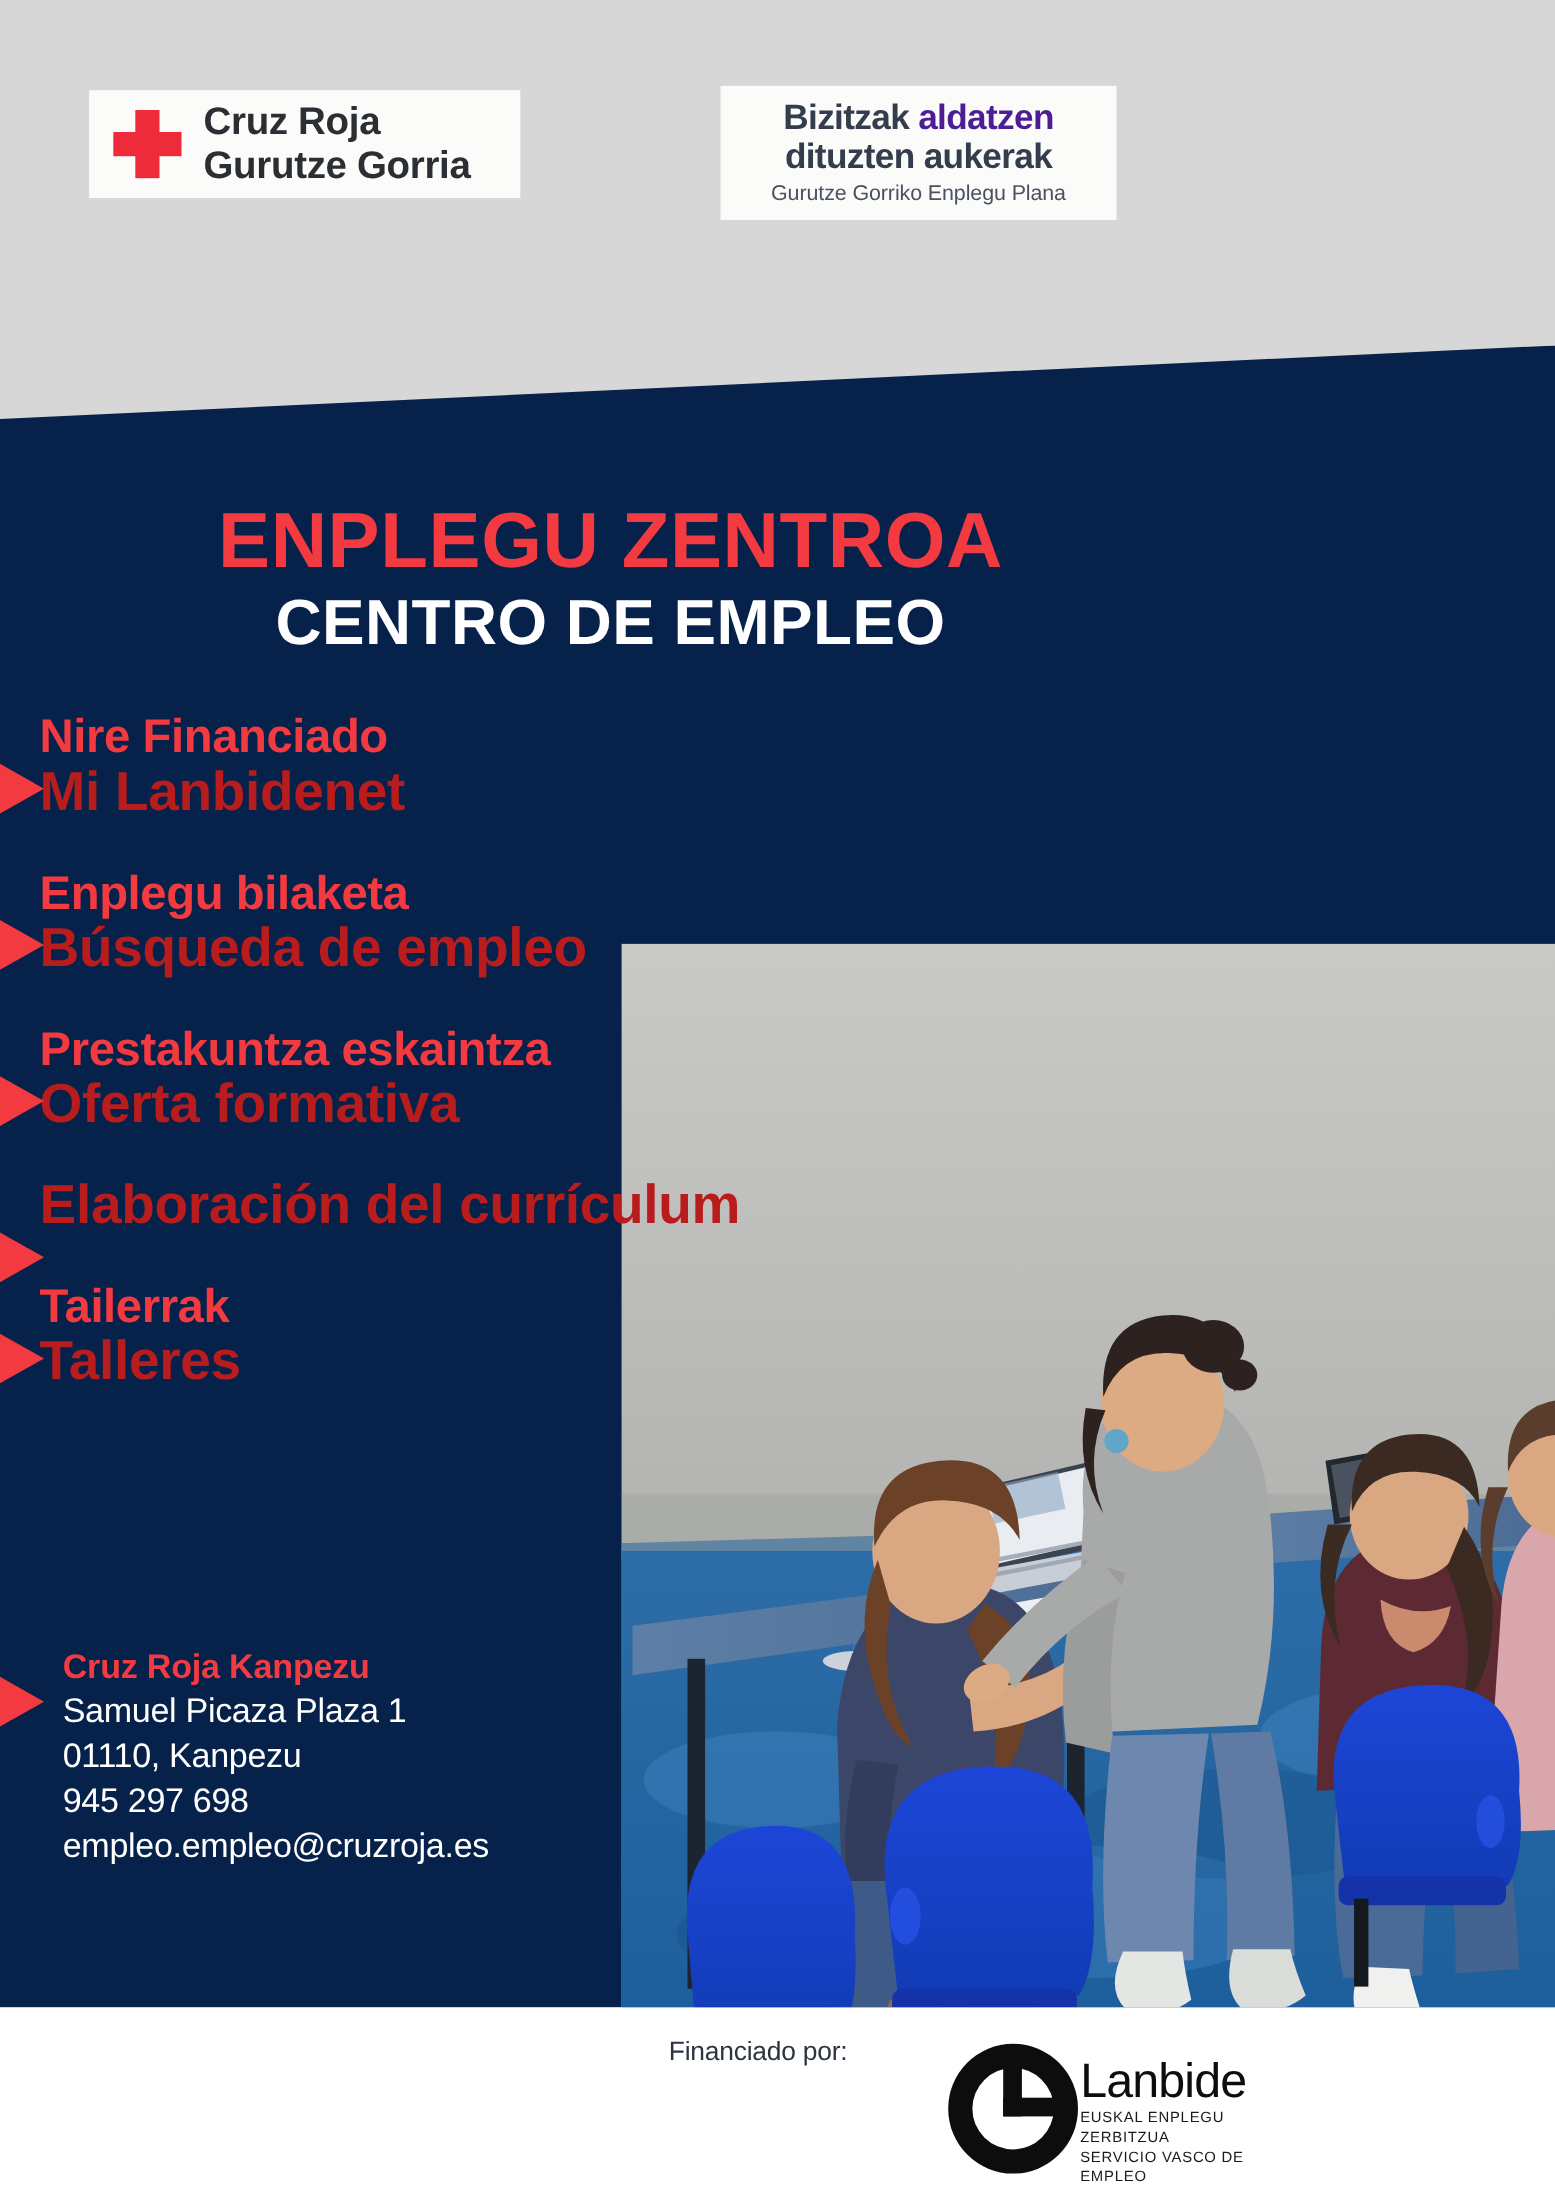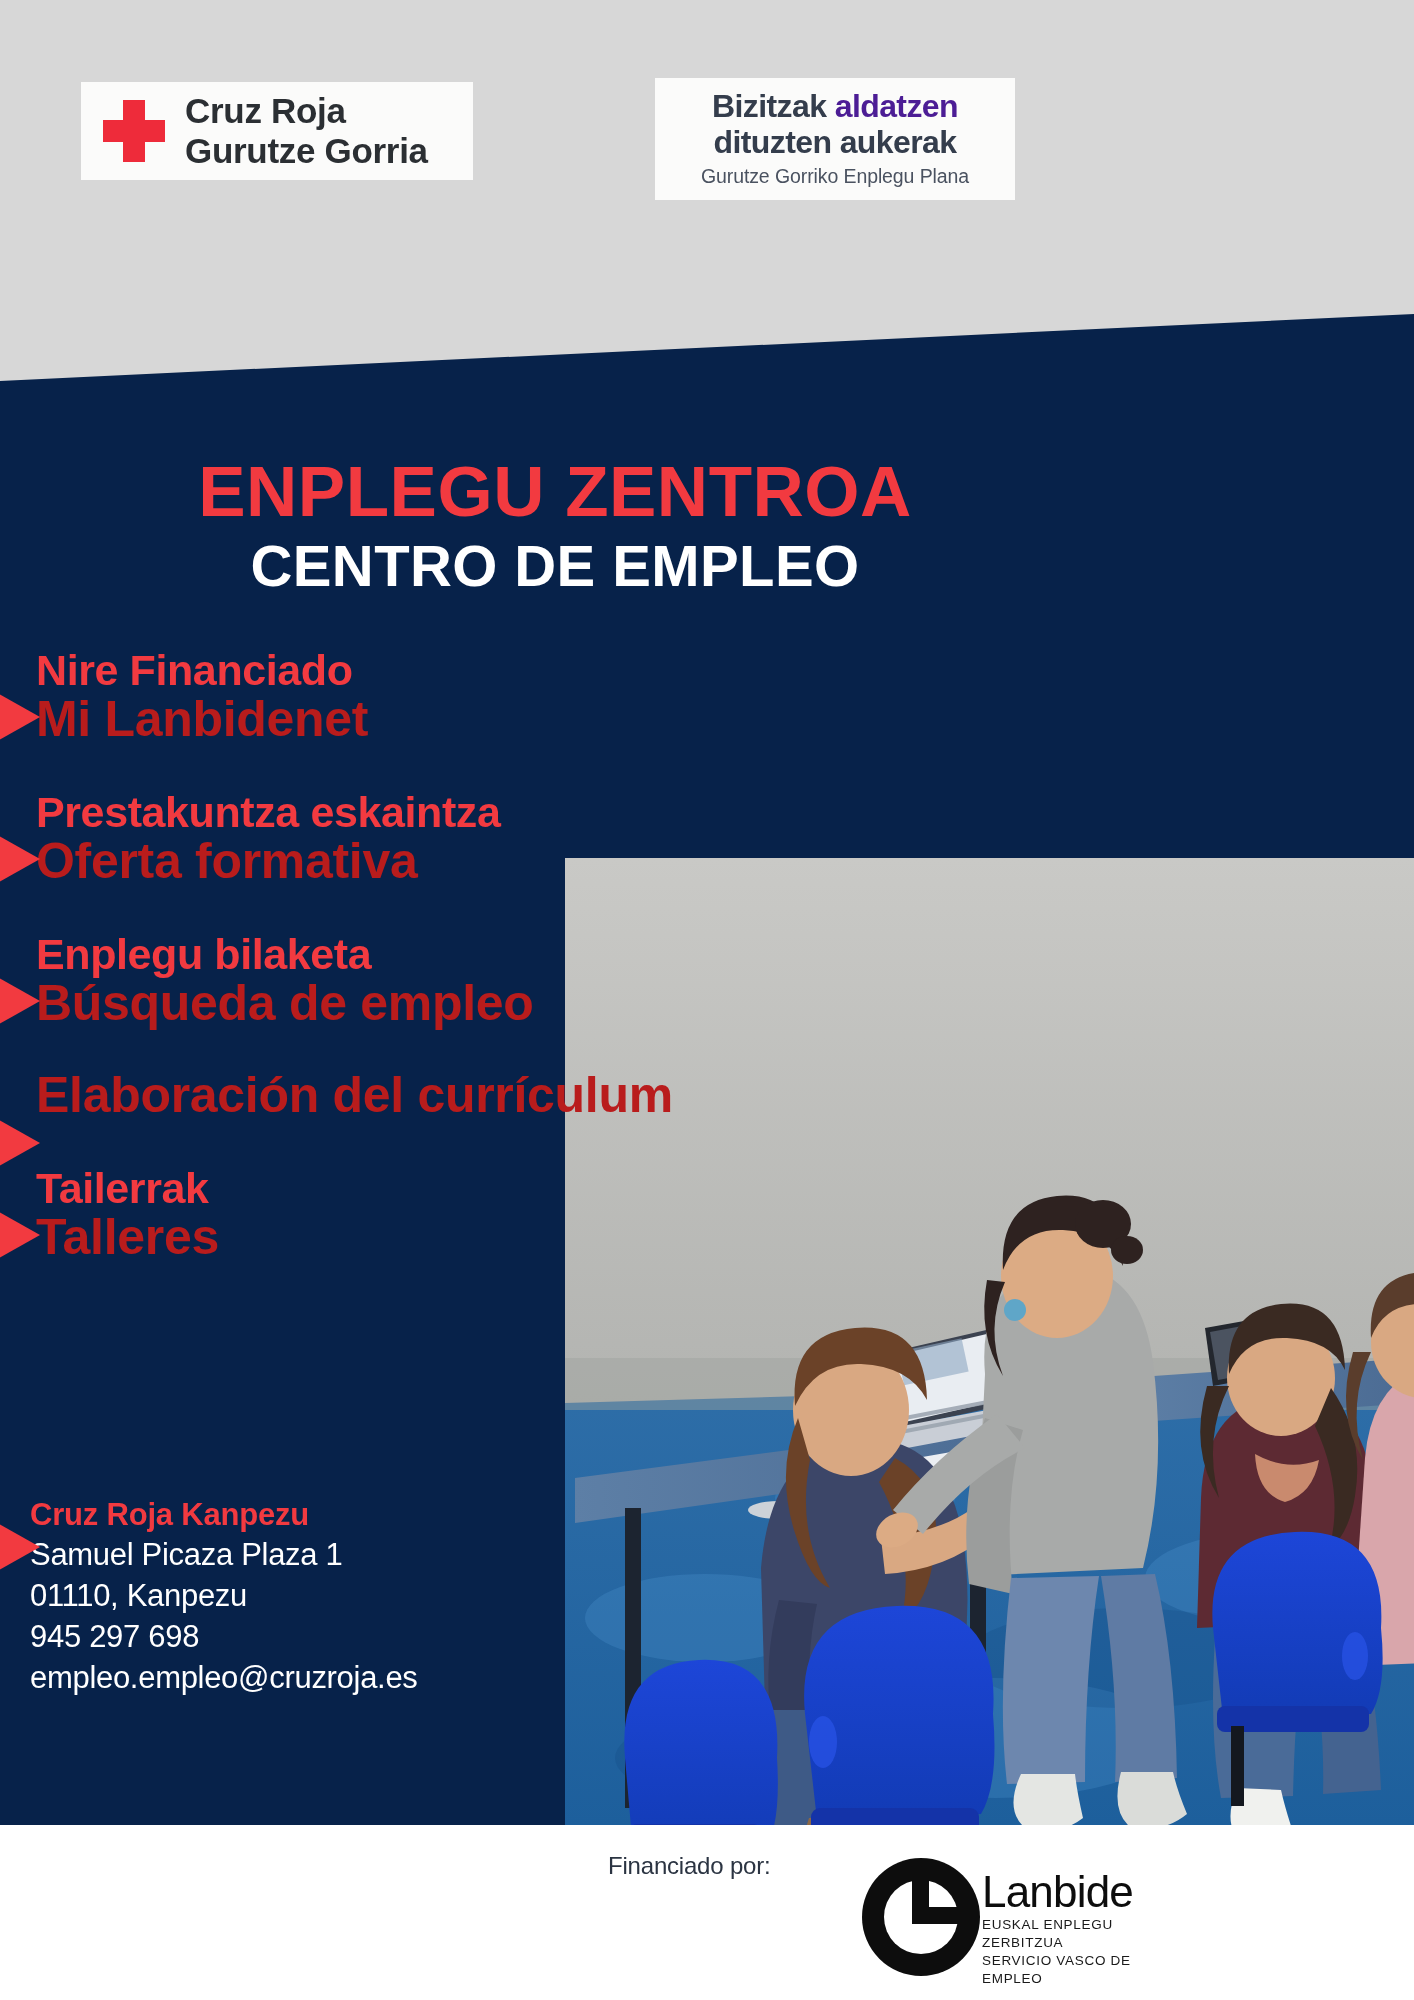--- a/index.html
+++ b/index.html
@@ -89,21 +89,21 @@
     letter-spacing:-0.4px;white-space:nowrap;
   }
   .svc-es{
     font-weight:bold;font-size:50px;line-height:48px;color:#b91c1c;
     letter-spacing:-0.3px;white-space:nowrap;
   }
 
   
   #contact{
     position:absolute;left:0;top:1496px;width:560px;
-    padding-left:30px;box-sizing:border-box;z-index:7;
+    padding-left:57px;box-sizing:border-box;z-index:7;
   }
   #contact .arrow{left:-6px;top:25px;}
   #contact-name{
     font-weight:bold;font-size:31px;line-height:38px;color:#f23a40;
     letter-spacing:-0.2px;
   }
   .contact-line{
     font-size:31px;line-height:41px;color:#ffffff;
     letter-spacing:-0.3px;font-weight:300;
   }
@@ -326,28 +326,28 @@
 <div id="service-list">
 
   <div class="svc">
     <span class="arrow"></span>
     <div class="svc-eu">Nire Financiado</div>
     <div class="svc-es">Mi Lanbidenet</div>
   </div>
 
   <div class="svc">
     <span class="arrow"></span>
+    <div class="svc-eu">Enplegu bilaketa</div>
+    <div class="svc-es">Búsqueda de empleo</div>
+  </div>
+
+  <div class="svc">
+    <span class="arrow"></span>
     <div class="svc-eu">Prestakuntza eskaintza</div>
     <div class="svc-es">Oferta formativa</div>
-  </div>
-
-  <div class="svc">
-    <span class="arrow"></span>
-    <div class="svc-eu">Enplegu bilaketa</div>
-    <div class="svc-es">Búsqueda de empleo</div>
   </div>
 
   <div class="svc">
     <span class="arrow"></span>
     <div class="svc-es">Elaboración del currículum</div>
   </div>
 
   <div class="svc">
     <span class="arrow"></span>
     <div class="svc-eu">Tailerrak</div>

